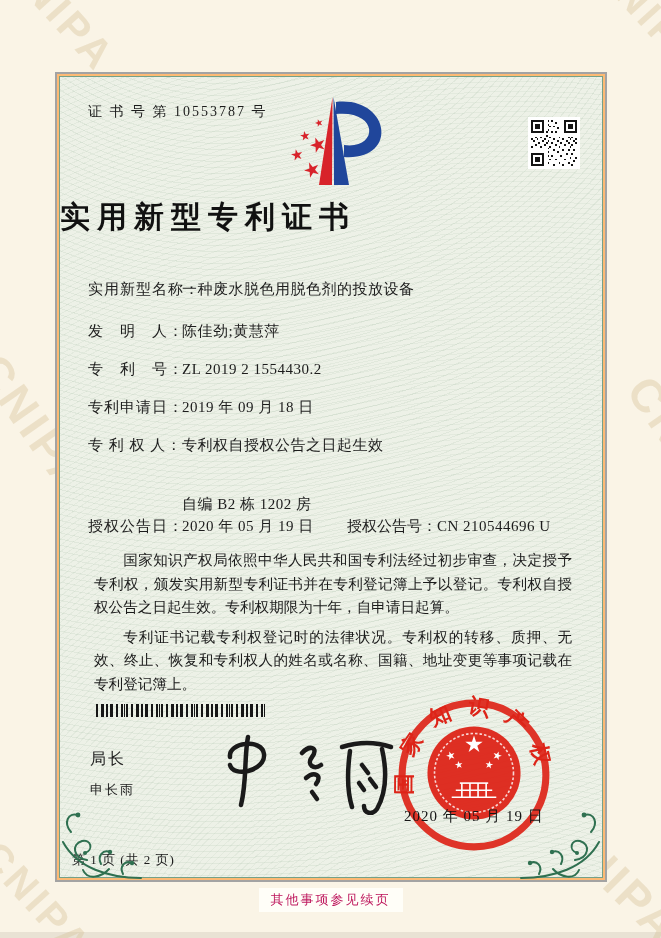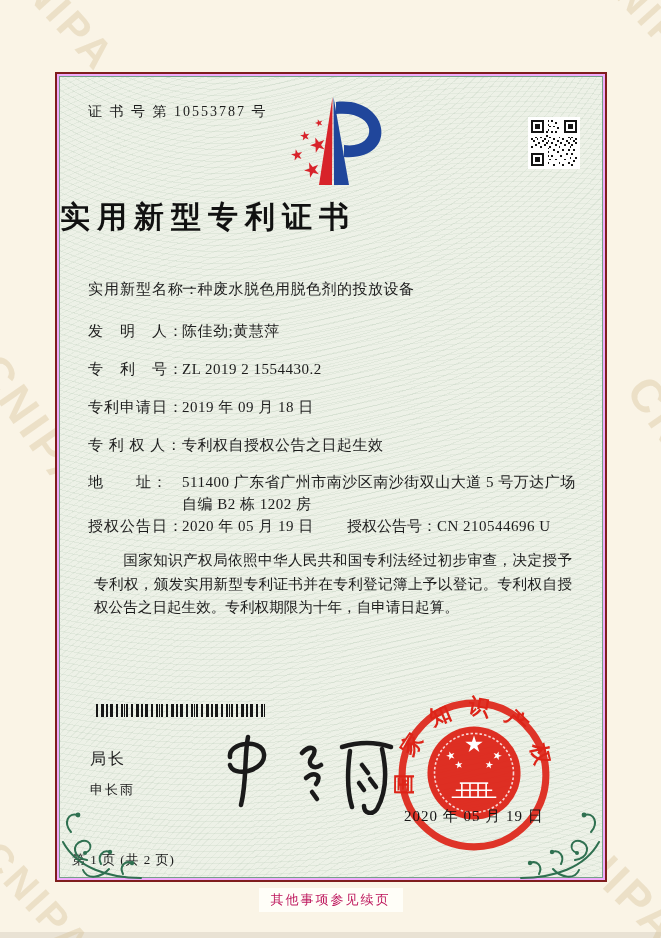--- a/index.html
+++ b/index.html
@@ -16,21 +16,21 @@
   }
   .wm-tl{left:-16px;top:-14px;font-size:42px;transform:rotate(48deg);}
   .wm-tr{left:578px;top:-8px;font-size:40px;transform:rotate(48deg);}
   .wm-ml{left:-46px;top:398px;font-size:46px;transform:rotate(55deg);}
   .wm-mr{left:604px;top:420px;font-size:46px;transform:rotate(55deg);}
   .wm-br{left:536px;top:852px;font-size:46px;transform:rotate(45deg);}
   .wm-bl{left:-34px;top:878px;font-size:40px;transform:rotate(48deg);}
 
   .frame{
     position:absolute;left:55px;top:72px;width:548px;height:806px;
-    border:2px solid #7f1d1d;z-index:2;background:#f0abfc;
+    border:2px solid #a3a3a3;z-index:2;background:#fdba74;
   }
   .frame-inner{
     position:absolute;inset:2px;border:1px solid #75a188;
     background-color:#edf1e7;
     background-image:
       repeating-radial-gradient(circle at 30% -30%, rgba(110,150,115,.10) 0 1px, rgba(0,0,0,0) 1px 6px),
       repeating-radial-gradient(circle at 85% 135%, rgba(110,150,115,.08) 0 1px, rgba(0,0,0,0) 1px 5px);
   }
 
   .cert-no{position:absolute;left:28px;top:26px;font-size:14px;letter-spacing:2px;}
@@ -144,32 +144,30 @@
     </div>
     <div class="field f2">
       <span class="lbl">专　利　号：</span><span class="val">ZL 2019 2 1554430.2</span>
     </div>
     <div class="field f3">
       <span class="lbl">专利申请日：</span><span class="val">2019 年 09 月 18 日</span>
     </div>
     <div class="field f4">
       <span class="lbl">专 利 权 人：</span><span class="val">专利权自授权公告之日起生效</span>
     </div>
-    <div class="field f5">
-      <span class="lbl">地　　址：</span><span class="val">511400 广东省广州市南沙区南沙街双山大道 5 号万达广场</span>
-    </div>
     <div class="field f5b">
       <span class="val">自编 B2 栋 1202 房</span>
     </div>
     <div class="field frow">
       <span class="pair1"><span class="lbl">授权公告日：</span><span class="val">2020 年 05 月 19 日</span></span><span><span>授权公告号：</span><span class="val">CN 210544696 U</span></span>
     </div>
 
     <div class="paras">
       <p>国家知识产权局依照中华人民共和国专利法经过初步审查，决定授予专利权，颁发实用新型专利证书并在专利登记簿上予以登记。专利权自授权公告之日起生效。专利权期限为十年，自申请日起算。</p>
+      <p>专利证书记载专利权登记时的法律状况。专利权的转移、质押、无效、终止、恢复和专利权人的姓名或名称、国籍、地址变更等事项记载在专利登记簿上。</p>
     </div>
 
     <div class="barcode"></div>
 
     <div class="signer-title">局长</div>
     <div class="signer-name">申长雨</div>
 
     <svg class="signature" width="190" height="90" viewBox="0 0 190 90">
       <g fill="none" stroke="#1a1a1a" stroke-width="4.5" stroke-linecap="round" stroke-linejoin="round">
         <path d="M30,12 C26,32 29,56 23,80"></path>

